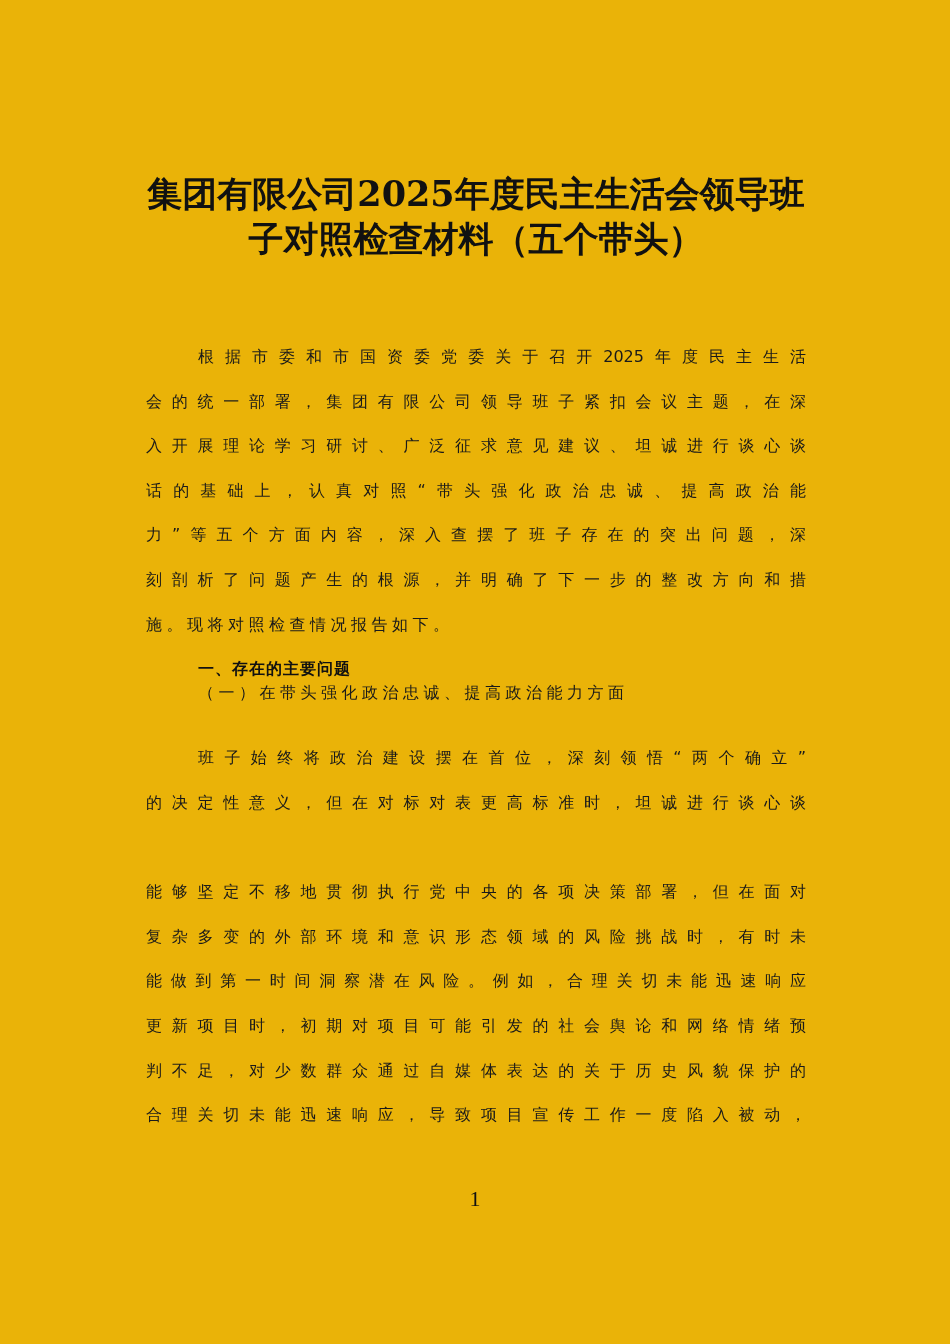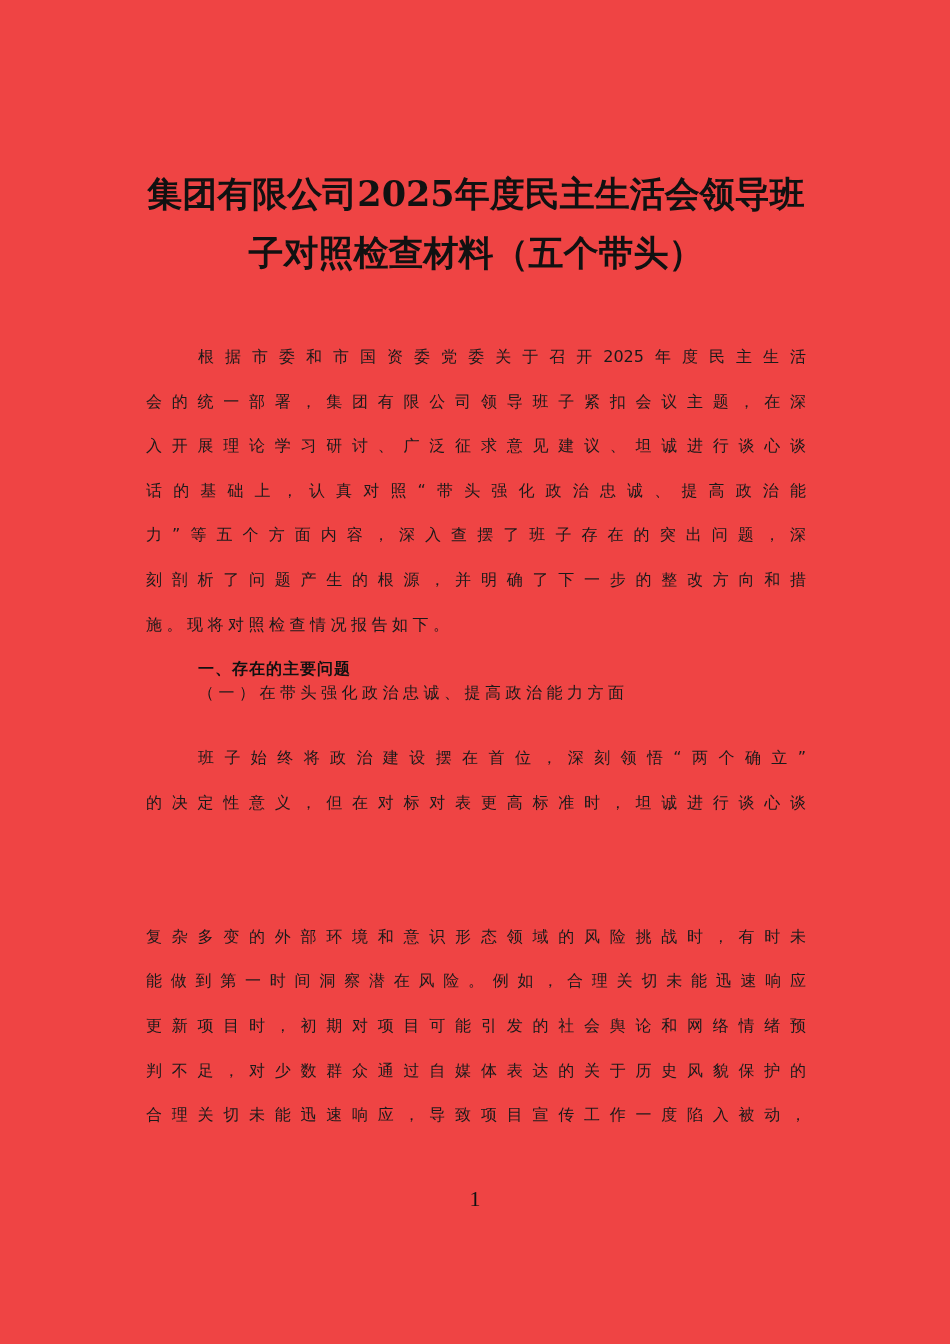--- a/index.html
+++ b/index.html
@@ -13,37 +13,37 @@
     position: relative;
     overflow: hidden;
     color: #111111;
     font-family: "DejaVu Serif", "Liberation Serif", serif;
   }
   .page {
     position: absolute;
     left: 0; top: 0;
     width: 950px;
     height: 1344px;
-    background: #ef4444;
+    background: #eab308;
   }
   .title {
     position: absolute;
     left: 146px;
     width: 660px;
     text-align: center;
     font-family: "DejaVu Serif", "Liberation Serif", serif;
     font-weight: bold;
     font-size: 35px;
     line-height: 44px;
     letter-spacing: 0px;
     white-space: nowrap;
     color: #111;
   }
   .title.l1 { top: 172px; }
-  .title.l2 { top: 217px; margin-top: 14px; }
+  .title.l2 { top: 217px; }
 
   .line {
     position: absolute;
     left: 146px;
     width: 660px;
     height: 44px;
     line-height: 44px;
     font-family: "DejaVu Sans", "Liberation Sans", sans-serif;
     font-size: 16px;
     white-space: nowrap;
@@ -92,20 +92,21 @@
   <div class="line" style="top:513.4px">力”等五个方面内容，深入查摆了班子存在的突出问题，深</div>
   <div class="line" style="top:558px">刻剖析了问题产生的根源，并明确了下一步的整改方向和措</div>
   <div class="line last" style="top:602.6px; letter-spacing:4.5px;">施。现将对照检查情况报告如下。</div>
 
   <div class="line indent heading" style="top:647.2px">一、存在的主要问题</div>
 
   <div class="line sub" style="top:671px">（一）在带头强化政治忠诚、提高政治能力方面</div>
 
   <div class="line indent" style="top:736.4px">班子始终将政治建设摆在首位，深刻领悟“两个确立”</div>
   <div class="line" style="top:781px">的决定性意义，但在对标对表更高标准时，坦诚进行谈心谈</div>
+  <div class="line" style="top:870.2px">能够坚定不移地贯彻执行党中央的各项决策部署，但在面对</div>
   <div class="line" style="top:914.8px">复杂多变的外部环境和意识形态领域的风险挑战时，有时未</div>
   <div class="line" style="top:959.4px">能做到第一时间洞察潜在风险。例如，合理关切未能迅速响应</div>
   <div class="line" style="top:1004px">更新项目时，初期对项目可能引发的社会舆论和网络情绪预</div>
   <div class="line" style="top:1048.6px">判不足，对少数群众通过自媒体表达的关于历史风貌保护的</div>
   <div class="line" style="top:1093.2px">合理关切未能迅速响应，导致项目宣传工作一度陷入被动，</div>
 
   <div class="page-number">1</div>
 </div>
 
 </body></html>

